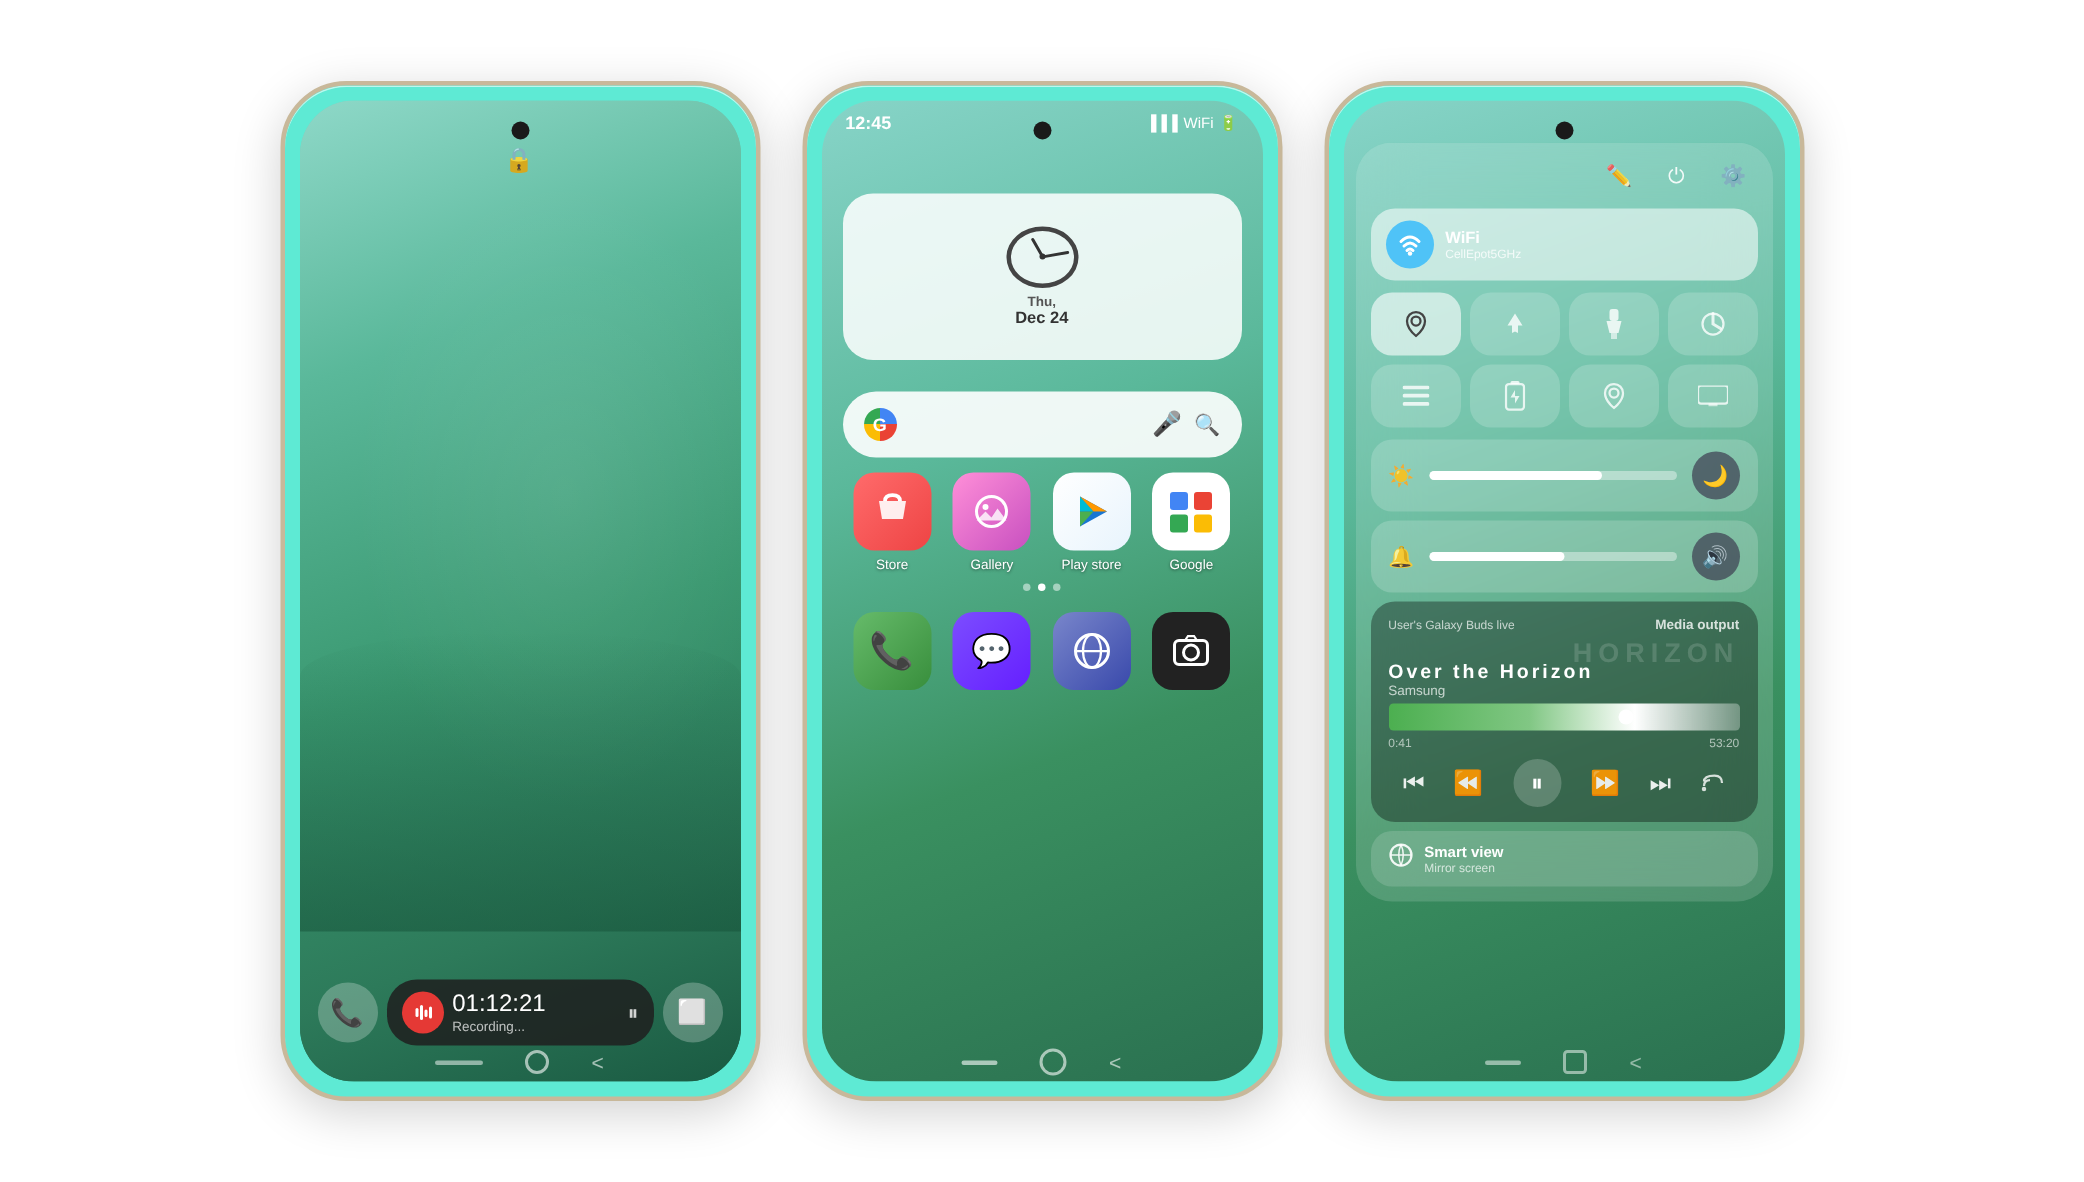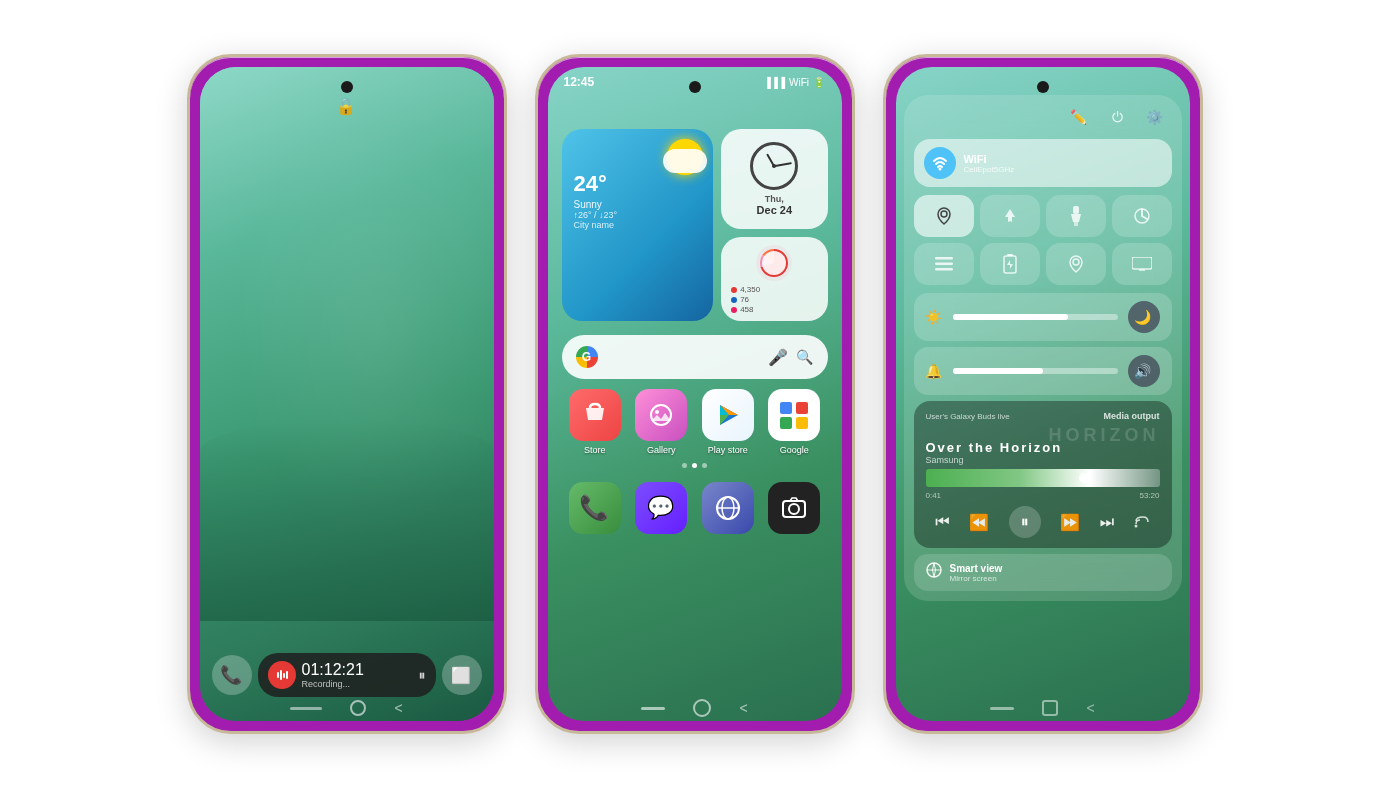--- a/index.html
+++ b/index.html
@@ -17,21 +17,21 @@
       display: flex;
       gap: 28px;
       align-items: center;
       justify-content: center;
     }
 
     
     .phone {
       border-radius: 44px;
       border: 3px solid #c8b89a;
-      background: #a21caf;
+      background: #5eead4;
       position: relative;
       overflow: hidden;
       box-shadow: 0 8px 32px rgba(0,0,0,0.18), inset 0 1px 0 rgba(255,255,255,0.6);
     }
     .phone-1 { width: 320px; height: 680px; }
     .phone-2 { width: 320px; height: 680px; }
     .phone-3 { width: 320px; height: 680px; }
 
     .phone-screen {
       position: absolute;
@@ -283,21 +283,21 @@
       color: #fff;
       margin-top: 30px;
     }
     .weather-desc { font-size: 10px; color: rgba(255,255,255,0.9); margin-top: 2px; }
     .weather-range { font-size: 9px; color: rgba(255,255,255,0.8); }
     .weather-city { font-size: 9px; color: rgba(255,255,255,0.8); }
 
     .clock-widget {
       background: rgba(255,255,255,0.85);
       border-radius: 20px;
-      padding: 12px;
+      padding: 22px;
       display: flex;
       flex-direction: column;
       align-items: center;
       justify-content: center;
       flex: 0.9;
       min-height: 80px;
     }
     .clock-face {
       width: 48px; height: 48px;
       border: 3px solid #444;
@@ -752,60 +752,33 @@
           <span class="status-time">12:45</span>
           <div class="status-icons">
             <span>▐▐▐</span>
             <span>WiFi</span>
             <span>🔋</span>
           </div>
         </div>
 
         <div class="widgets-row">
 
-          <div class="weather-widget">
-            <div class="weather-sun"></div>
-            <div class="weather-cloud"></div>
-            <div class="weather-temp">24°</div>
-            <div class="weather-desc">Sunny</div>
-            <div class="weather-range">↑26° / ↓23°</div>
-            <div class="weather-city">City name</div>
-          </div>
 
           <div style="display:flex;flex-direction:column;gap:8px;flex:1;">
 
             <div class="clock-widget">
               <div class="clock-face">
                 <div class="clock-hand-h"></div>
                 <div class="clock-hand-m"></div>
                 <div class="clock-dot"></div>
               </div>
               <div class="clock-day">Thu,</div>
               <div class="clock-date-text">Dec 24</div>
             </div>
 
-            <div class="health-widget">
-              <div class="health-ring">
-                <div class="health-ring-inner"></div>
-              </div>
-              <div class="health-stats">
-                <div class="health-stat-row">
-                  <div class="dot-red"></div>
-                  <span>4,350</span>
-                </div>
-                <div class="health-stat-row">
-                  <div class="dot-blue"></div>
-                  <span>76</span>
-                </div>
-                <div class="health-stat-row">
-                  <div class="dot-pink"></div>
-                  <span>458</span>
-                </div>
-              </div>
-            </div>
           </div>
         </div>
 
         <div class="search-bar">
           <div class="google-g">G</div>
           <div class="search-spacer"></div>
           <span class="search-mic-icon">🎤</span>
           <span class="search-lens-icon">🔍</span>
         </div>
 

